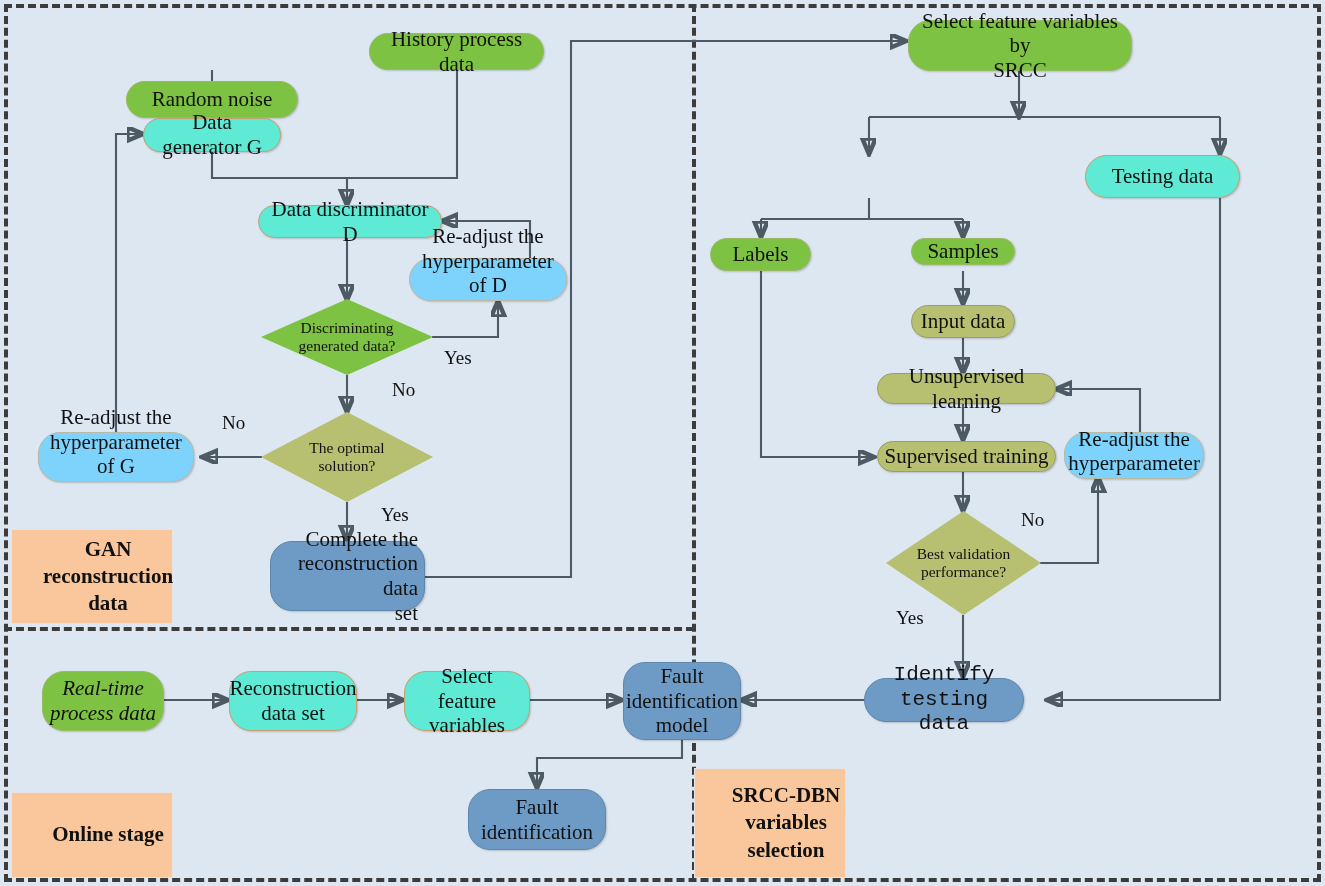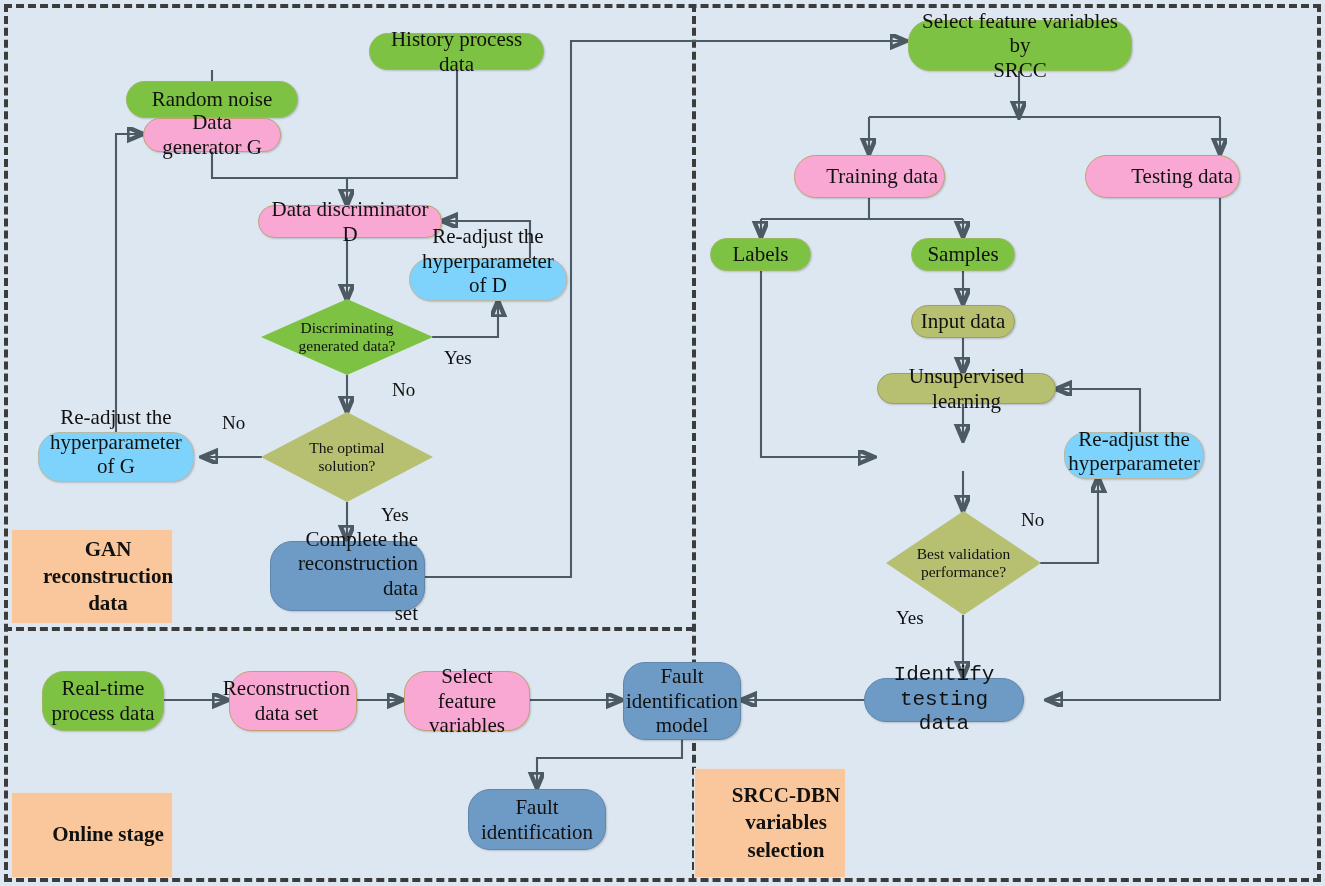--- a/index.html
+++ b/index.html
@@ -59,21 +59,21 @@
     text-align: center;
     line-height: 1.17;
     color: #111111;
     font-size: 21px;
     border-radius: 22px;
     border: 1px solid rgba(90,90,60,0.55);
     box-shadow: 1px 1px 2px rgba(0,0,0,0.18);
     padding: 2px 6px;
   }
   .n-green  { background: #7DC242; border-color: #9aba62; }
-  .n-orange { background: #f9a8d4; border-color: #c5a070; justify-content: flex-end; }
+  .n-orange { background: #5eead4; border-color: #c5a070; }
   .n-olive  { background: #B7BF71; border-color: #9aa05d; }
   .n-blue   { background: #6D9BC5; border-color: #5f87ab; }
   .n-cream  { background: #7dd3fc; border-color: #b9b9a5; align-items: flex-end; }
 
   
   .diamond {
     position: absolute;
     display: flex;
     align-items: center;
     justify-content: center;
@@ -238,44 +238,44 @@
     <span>No</span>
   </div>
   <div class="elabel" style="left:381px; top:504px;">
     <span>Yes</span>
   </div>
 
   <div class="node n-green" style="left:908px; top:20px; width:224px; height:51px;">
     <span>Select feature variables by<br>SRCC</span>
   </div>
 
-  <div class="node n-orange" style="left:794px; top:155px; width:151px; height:43px;">
-    <span>Training data</span>
-  </div>
 
   <div class="node n-orange" style="left:1085px; top:155px; width:155px; height:43px;">
     <span>Testing data</span>
   </div>
 
   <div class="node n-green" style="left:710px; top:238px; width:101px; height:33px;">
     <span>Labels</span>
   </div>
 
-  <div class="node n-green" style="left:911px; top:238px; width:104px; height:33px;">
+  <div class="node n-green" style="left:911px; top:238px; width:104px; height:27px;">
     <span>Samples</span>
   </div>
 
   <div class="node n-olive" style="left:911px; top:305px; width:104px; height:33px;">
     <span>Input data</span>
   </div>
 
   <div class="node n-olive" style="left:877px; top:373px; width:179px; height:31px;">
     <span>Unsupervised learning</span>
   </div>
 
+  <div class="node n-olive" style="left:877px; top:441px; width:179px; height:31px;">
+    <span>Supervised training</span>
+  </div>
 
   <div class="node n-cream" style="left:1064px; top:432px; width:140px; height:47px;">
     <span>Re-adjust the<br>hyperparameter</span>
   </div>
 
   <div class="diamond d-olive" style="left:886px; top:511px; width:155px; height:104px;">
     <span>Best validation<br>performance?</span>
   </div>
 
   <div class="node n-blue" style="left:864px; top:678px; width:160px; height:44px;font-family:Liberation Mono, monospace;">
@@ -286,21 +286,21 @@
     <span>SRCC-DBN<br>variables<br>selection</span>
   </div>
 
   <div class="elabel" style="left:1021px; top:509px;">
     <span>No</span>
   </div>
   <div class="elabel" style="left:896px; top:607px;">
     <span>Yes</span>
   </div>
 
-  <div class="node n-green" style="left:42px; top:671px; width:122px; height:60px;">
+  <div class="node n-green" style="left:42px; top:671px; width:122px; height:60px;font-style:italic;">
     <span>Real-time<br>process data</span>
   </div>
 
   <div class="node n-orange" style="left:229px; top:671px; width:128px; height:60px;">
     <span>Reconstruction<br>data set</span>
   </div>
 
   <div class="node n-orange" style="left:404px; top:671px; width:126px; height:60px;">
     <span>Select feature<br>variables</span>
   </div>

